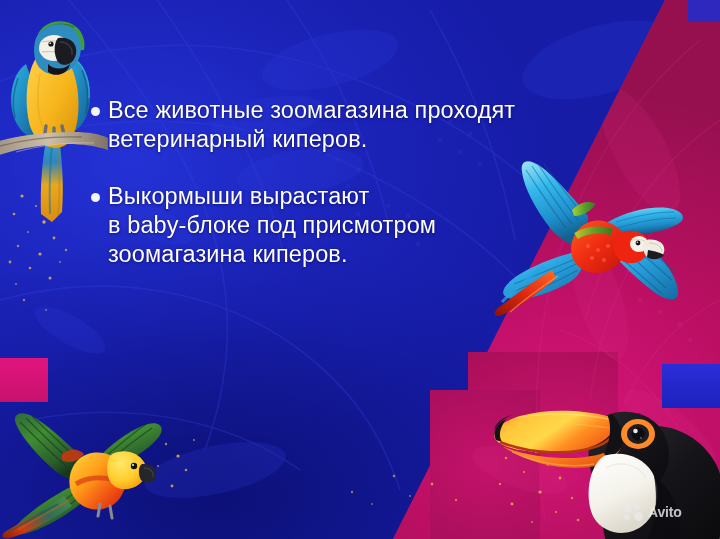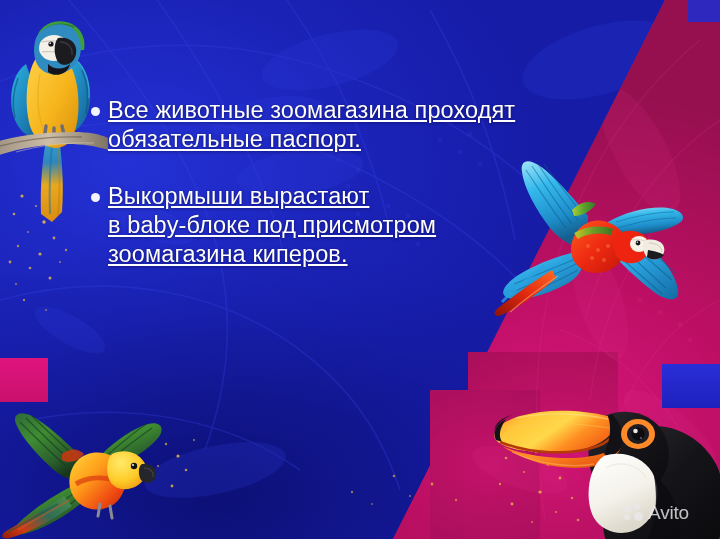--- a/index.html
+++ b/index.html
@@ -90,21 +90,20 @@
   }
   .bullet-lines{padding-left:20px;}
   .bullet-line{
     color:#ffffff;
     font-size:23.5px;
     line-height:29px;
     letter-spacing:.1px;
     font-weight:400;
     white-space:nowrap;
     text-shadow:0 1px 3px rgba(8,10,70,.55), 0 0 1px rgba(8,10,70,.5);
-    text-decoration:underline;
   }
 
   
   .bird{position:absolute;}
   .bird svg{display:block;overflow:visible;}
 
   .macaw-perch{left:-4px;top:8px;width:120px;height:216px;}
   .macaw-fly{left:492px;top:150px;width:200px;height:170px;}
   .toucan{left:486px;top:372px;width:240px;height:170px;}
   .conure{left:-8px;top:392px;width:190px;height:150px;}
@@ -115,22 +114,22 @@
     display:flex;align-items:center;gap:5px;
     opacity:.82;
   }
   .wm-dots{position:relative;width:19px;height:18px;}
   .wm-dots i{position:absolute;border-radius:50%;background:#e9e9ea;display:block;}
   .wm-d1{left:0;top:1px;width:7.5px;height:7.5px;}
   .wm-d2{left:10px;top:0;width:6px;height:6px;}
   .wm-d3{left:0;top:10px;width:6px;height:6px;}
   .wm-d4{left:9.5px;top:8.5px;width:9px;height:9px;}
   .wm-text{
-    color:#eaeaea;font-size:19px;line-height:21px;
-    font-weight:400;letter-spacing:-.2px;
+    color:#eaeaea;font-size:14px;line-height:21px;
+    font-weight:700;letter-spacing:-.2px;
     font-family:"Liberation Sans",sans-serif;
   }
 </style>
 </head>
 <body>
 
 <div class="canvas">
 
   <div class="bg-blue"></div>
   <div class="bg-blue-deep"></div>
@@ -552,21 +551,21 @@
       <path d="M108 112 L106 124 M118 114 L120 126" stroke="#8a8a92" stroke-width="3" stroke-linecap="round"></path>
     </svg>
   </div>
 
   <div class="text-block">
 
     <div class="bullet-group">
       <span class="bullet-dot"></span>
       <div class="bullet-lines">
         <div class="bullet-line">Все животные зоомагазина проходят</div>
-        <div class="bullet-line">обязательные паспорт.</div>
+        <div class="bullet-line">ветеринарный киперов.</div>
       </div>
     </div>
 
 
     <div class="bullet-group">
       <span class="bullet-dot"></span>
       <div class="bullet-lines">
         <div class="bullet-line">Выкормыши вырастают</div>
         <div class="bullet-line">в baby-блоке под присмотром</div>
         <div class="bullet-line">зоомагазина киперов.</div>

